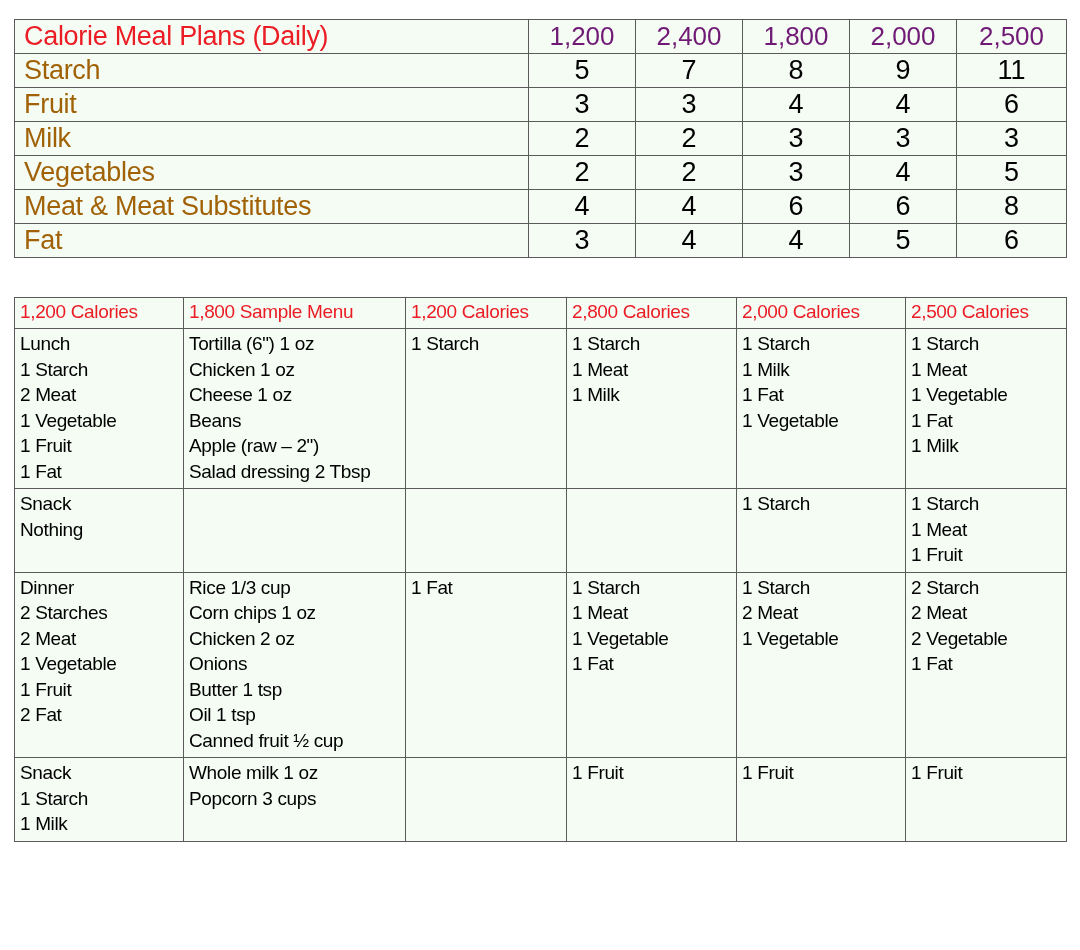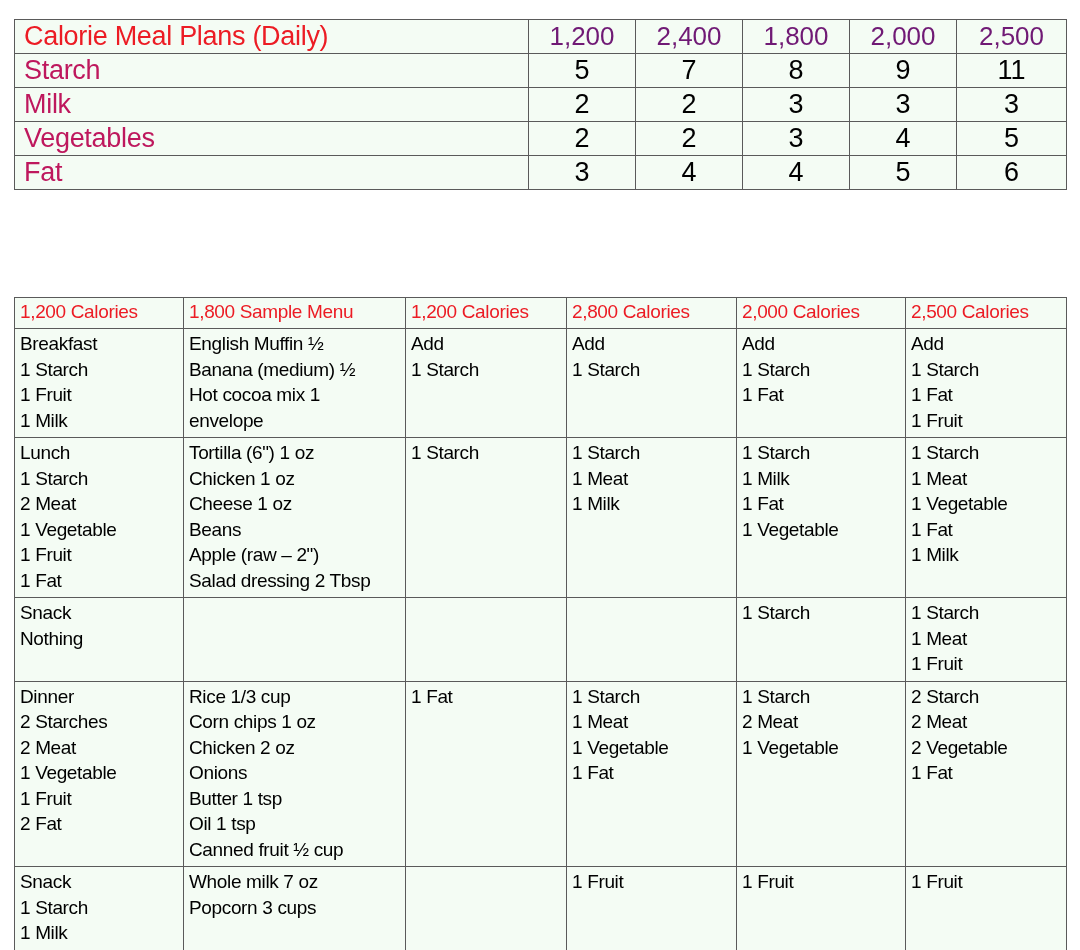--- a/index.html
+++ b/index.html
@@ -30,21 +30,21 @@
     background: #f4fcf4;
     padding: 1px 0 1px 0;
     height: 31px;
     vertical-align: middle;
   }
   #daily-plan-table td.label {
     padding-left: 9px;
     text-align: left;
     font-size: 27px;
     line-height: 29px;
-    color: #be185d;
+    color: #a16207;
     letter-spacing: -0.3px;
   }
   #daily-plan-table td.num {
     text-align: center;
     font-size: 27px;
     line-height: 29px;
     color: #000000;
   }
   #daily-plan-table tr.header td.label {
     color: #ec1c24;
@@ -109,34 +109,50 @@
 
     <tr>
       <td class="label">Starch</td>
       <td class="num">5</td>
       <td class="num">7</td>
       <td class="num">8</td>
       <td class="num">9</td>
       <td class="num">11</td>
     </tr>
     <tr>
+      <td class="label">Fruit</td>
+      <td class="num">3</td>
+      <td class="num">3</td>
+      <td class="num">4</td>
+      <td class="num">4</td>
+      <td class="num">6</td>
+    </tr>
+    <tr>
       <td class="label">Milk</td>
       <td class="num">2</td>
       <td class="num">2</td>
       <td class="num">3</td>
       <td class="num">3</td>
       <td class="num">3</td>
     </tr>
     <tr>
       <td class="label">Vegetables</td>
       <td class="num">2</td>
       <td class="num">2</td>
       <td class="num">3</td>
       <td class="num">4</td>
       <td class="num">5</td>
+    </tr>
+    <tr>
+      <td class="label">Meat &amp; Meat  Substitutes</td>
+      <td class="num">4</td>
+      <td class="num">4</td>
+      <td class="num">6</td>
+      <td class="num">6</td>
+      <td class="num">8</td>
     </tr>
     <tr>
       <td class="label">Fat</td>
       <td class="num">3</td>
       <td class="num">4</td>
       <td class="num">4</td>
       <td class="num">5</td>
       <td class="num">6</td>
     </tr>
   </tbody>
@@ -154,41 +170,20 @@
   <tbody>
     <tr class="header">
       <td>1,200 Calories</td>
       <td>1,800 Sample Menu</td>
       <td>1,200 Calories</td>
       <td>2,800 Calories</td>
       <td>2,000 Calories</td>
       <td>2,500 Calories</td>
     </tr>
 
-    <tr>
-      <td>Breakfast
-1 Starch
-1 Fruit
-1 Milk</td>
-      <td>English Muffin ½
-Banana (medium) ½
-Hot cocoa mix 1
-envelope</td>
-      <td>Add
-1 Starch</td>
-      <td>Add
-1 Starch</td>
-      <td>Add
-1 Starch
-1 Fat</td>
-      <td>Add
-1 Starch
-1 Fat
-1 Fruit</td>
-    </tr>
 
     <tr>
       <td>Lunch
 1 Starch
 2 Meat
 1 Vegetable
 1 Fruit
 1 Fat</td>
       <td>Tortilla (6") 1 oz
 Chicken 1 oz
@@ -248,21 +243,21 @@
       <td>2 Starch
 2 Meat
 2 Vegetable
 1 Fat</td>
     </tr>
 
     <tr>
       <td>Snack
 1 Starch
 1 Milk</td>
-      <td>Whole milk 7 oz
+      <td>Whole milk 1 oz
 Popcorn 3 cups</td>
       <td></td>
       <td>1 Fruit</td>
       <td>1 Fruit</td>
       <td>1 Fruit</td>
     </tr>
   </tbody>
 </table>
 
 </body></html>

